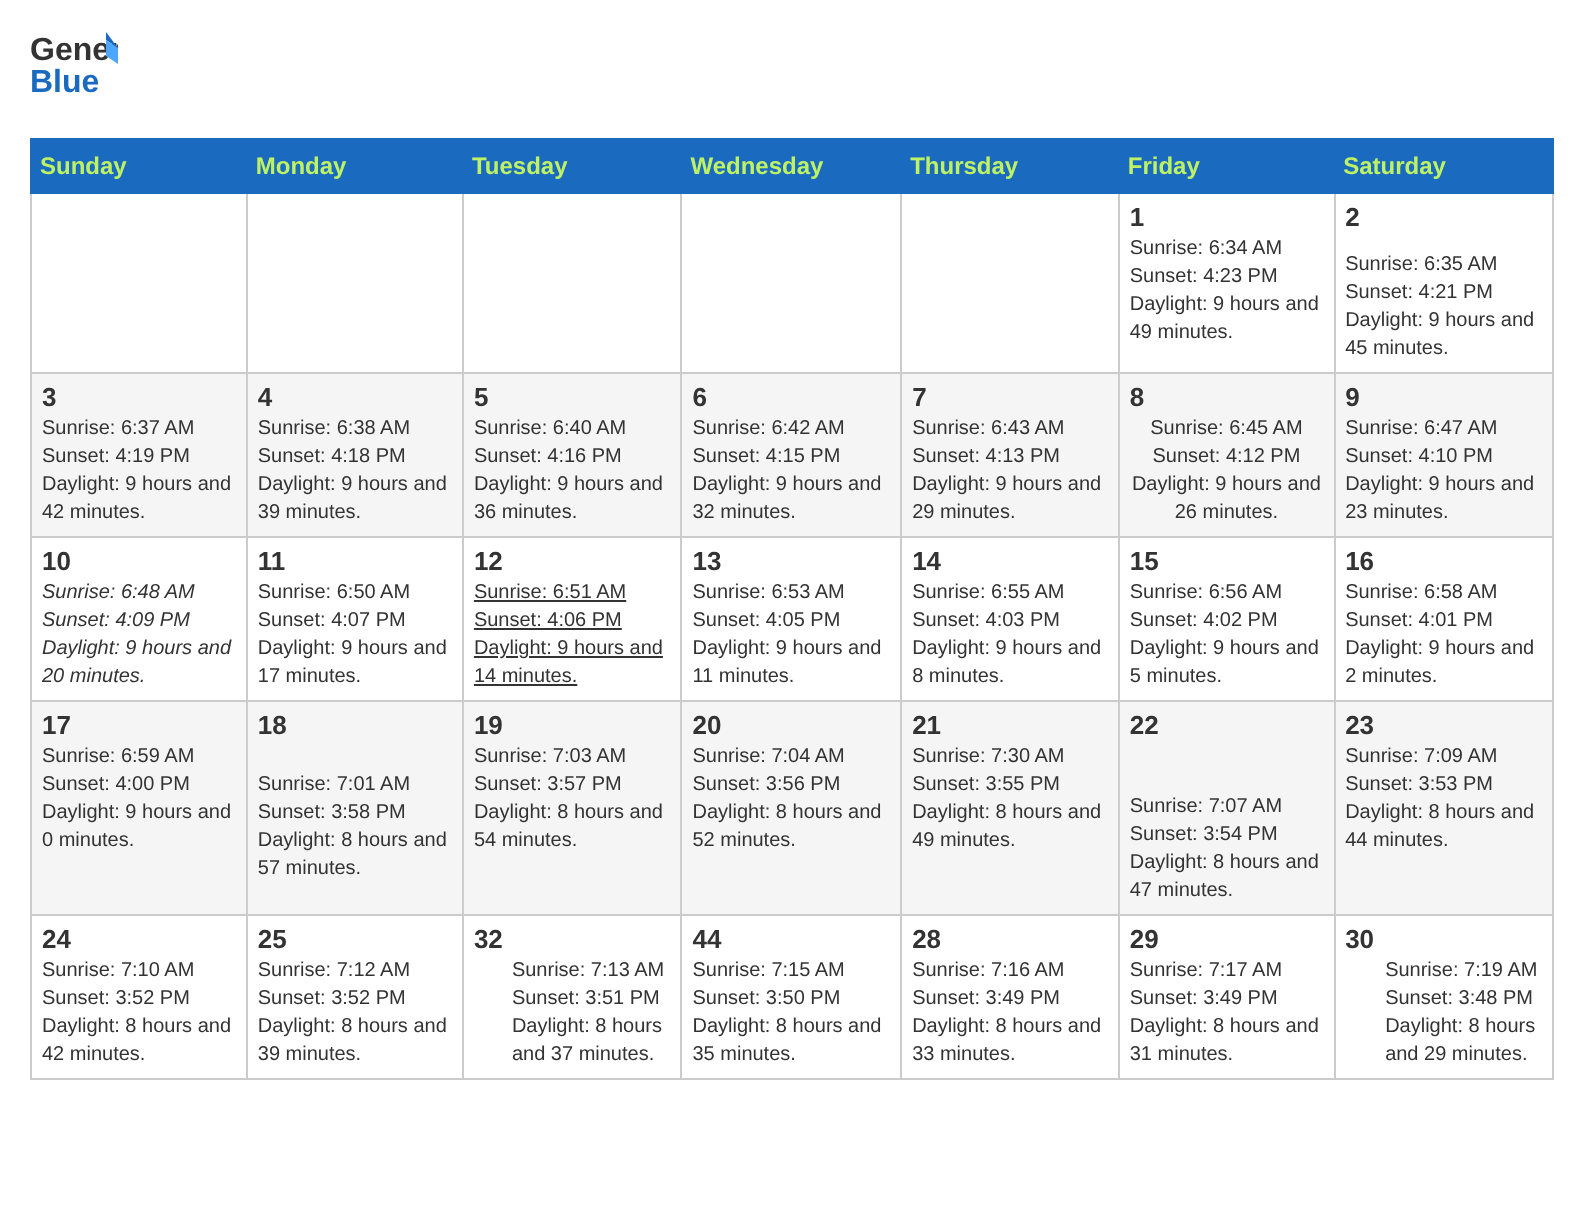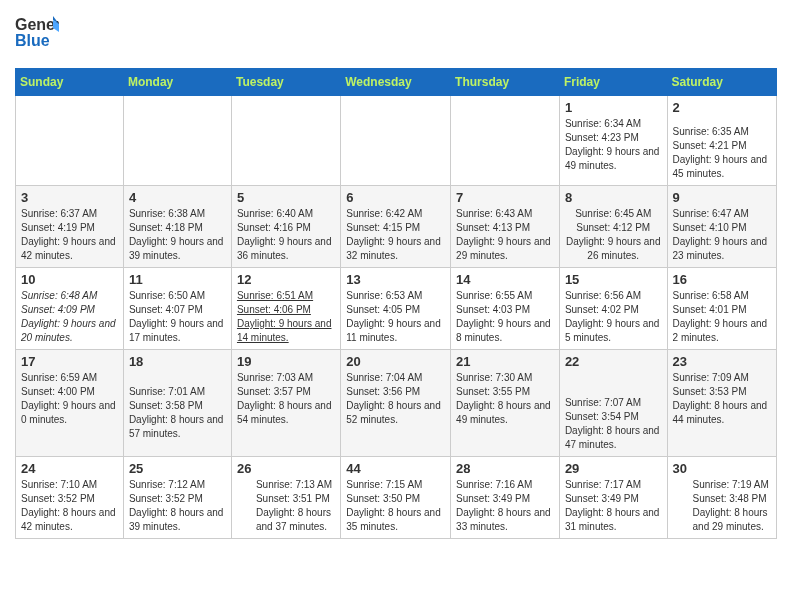--- a/index.html
+++ b/index.html
@@ -227,21 +227,21 @@
 Sunset: 3:52 PM
 Daylight: 8 hours and 42 minutes.</div>
           </td>
           <td>
             <span class="day-num">25</span>
             <div class="day-info" style="white-space: pre-line;">Sunrise: 7:12 AM
 Sunset: 3:52 PM
 Daylight: 8 hours and 39 minutes.</div>
           </td>
           <td>
-            <span class="day-num">26</span>
+            <span class="day-num">32</span>
             <div class="day-info" style="white-space: pre-line; margin-left: 19px;">Sunrise: 7:13 AM
 Sunset: 3:51 PM
 Daylight: 8 hours and 37 minutes.</div>
           </td>
           <td>
             <span class="day-num">44</span>
             <div class="day-info" style="white-space: pre-line;">Sunrise: 7:15 AM
 Sunset: 3:50 PM
 Daylight: 8 hours and 35 minutes.</div>
           </td>

